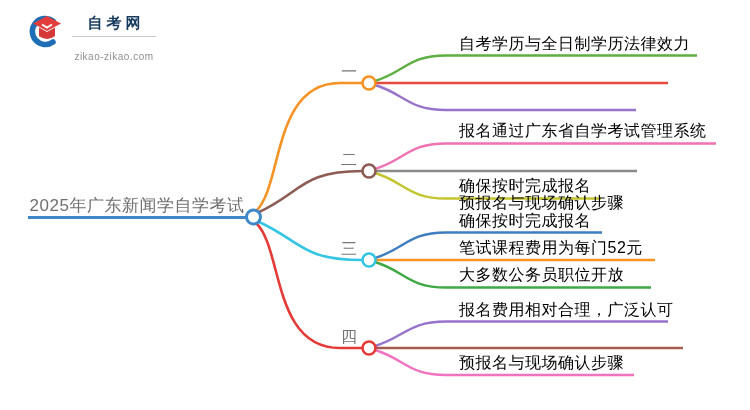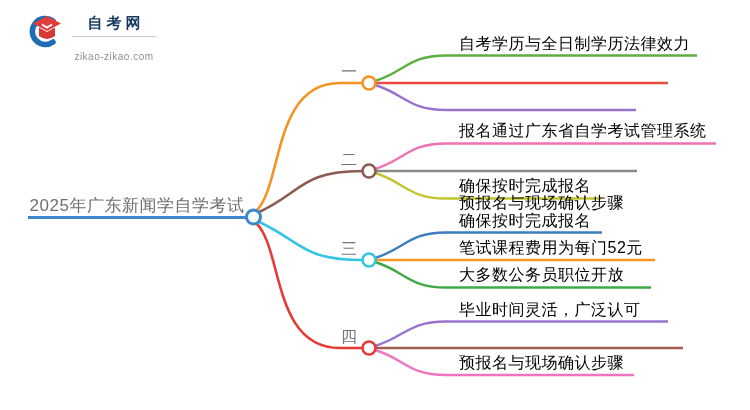--- a/index.html
+++ b/index.html
@@ -87,16 +87,16 @@
   <div class="item-label" style="top:34px;">自考学历与全日制学历法律效力</div>
 
   <div class="item-label" style="top:121px;">报名通过广东省自学考试管理系统</div>
   <div class="item-label" style="top:149px;margin-top:44px;">预报名与现场确认步骤</div>
   <div class="item-label" style="top:176px;text-align:center;">确保按时完成报名</div>
 
   <div class="item-label" style="top:211px;">确保按时完成报名</div>
   <div class="item-label" style="top:238px;">笔试课程费用为每门52元</div>
   <div class="item-label" style="top:265px;">大多数公务员职位开放</div>
 
-  <div class="item-label" style="top:300px;">毕业时间灵活，广泛认可</div>
+  <div class="item-label" style="top:300px;">报名费用相对合理，广泛认可</div>
   <div class="item-label" style="top:353px;">预报名与现场确认步骤</div>
 
 </div>
 
 </body></html>

